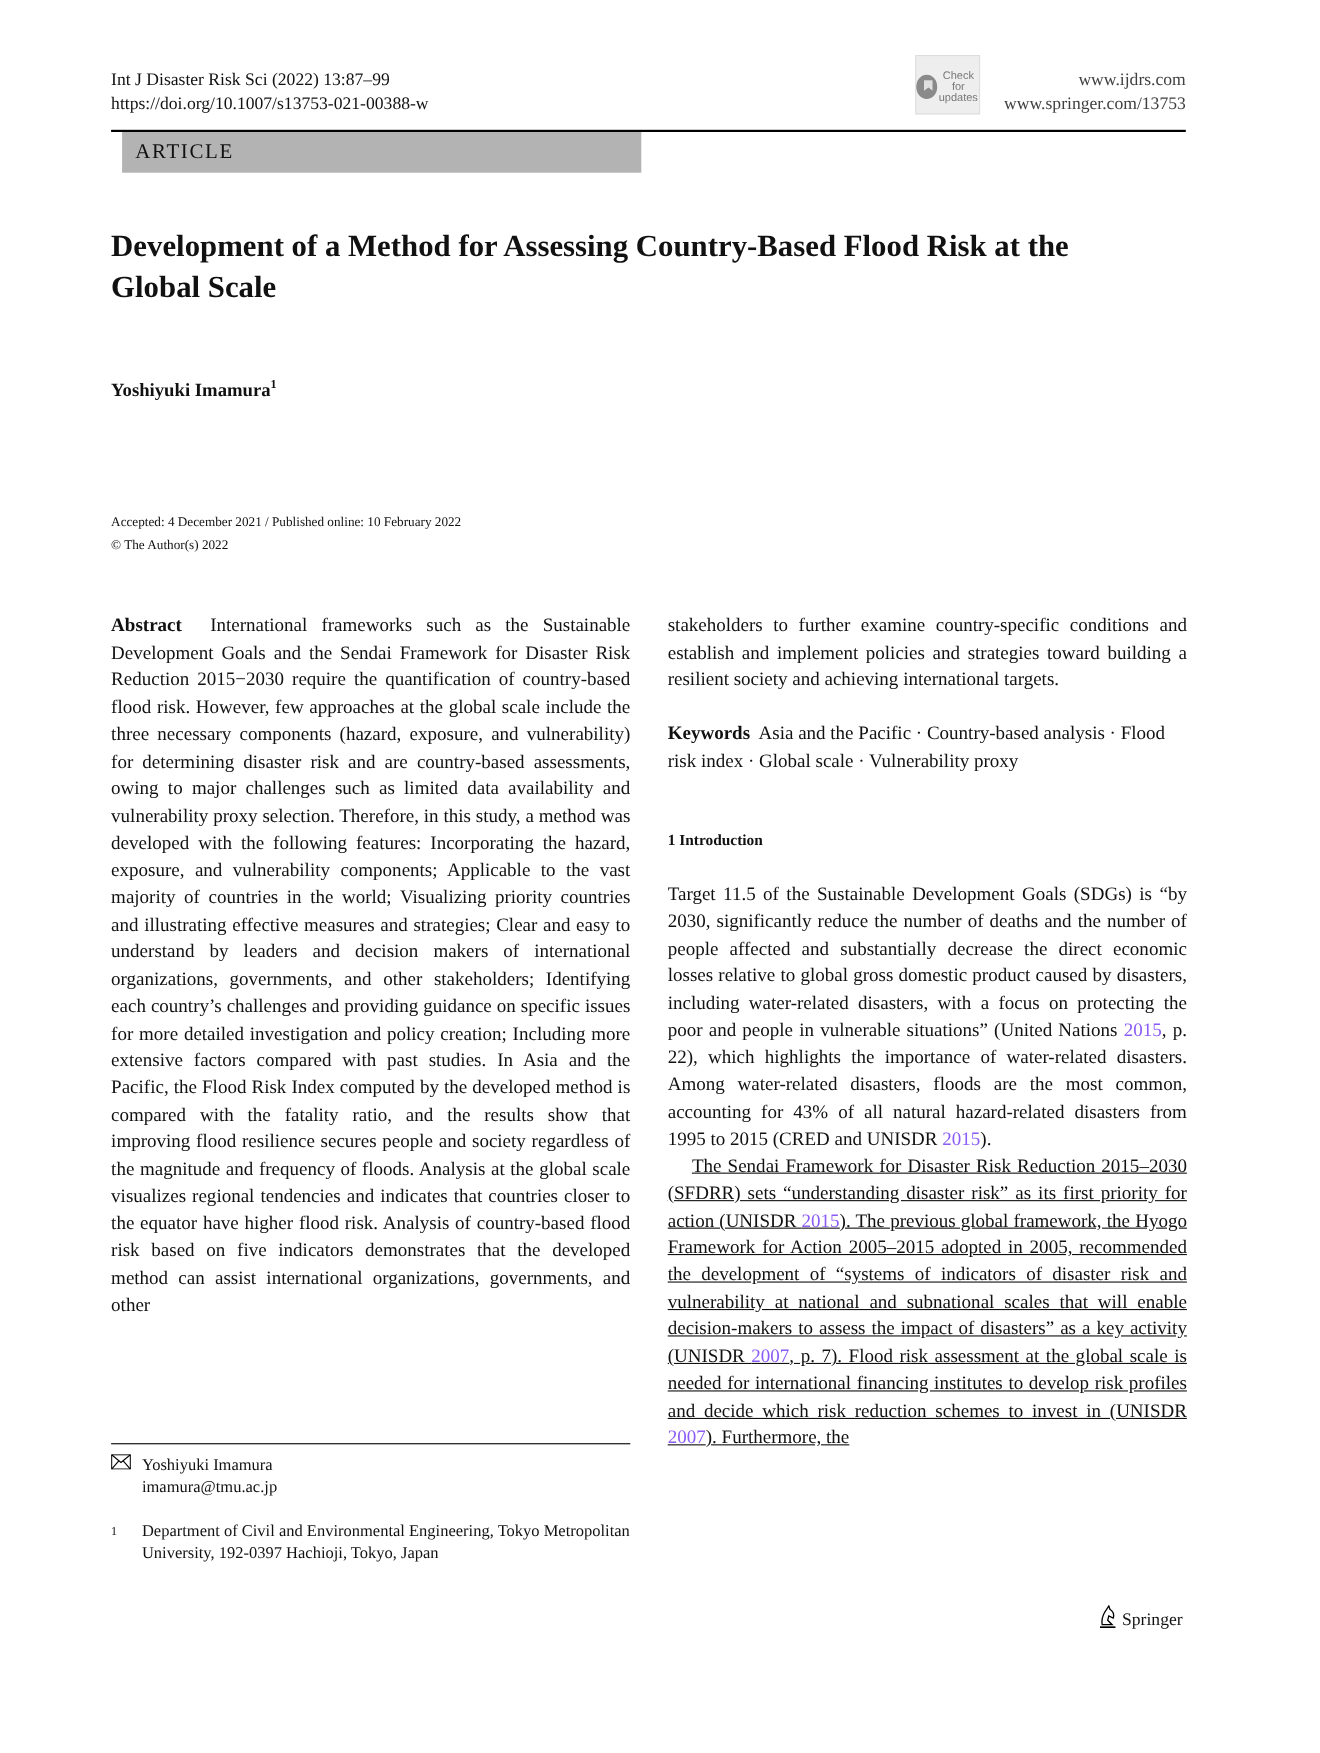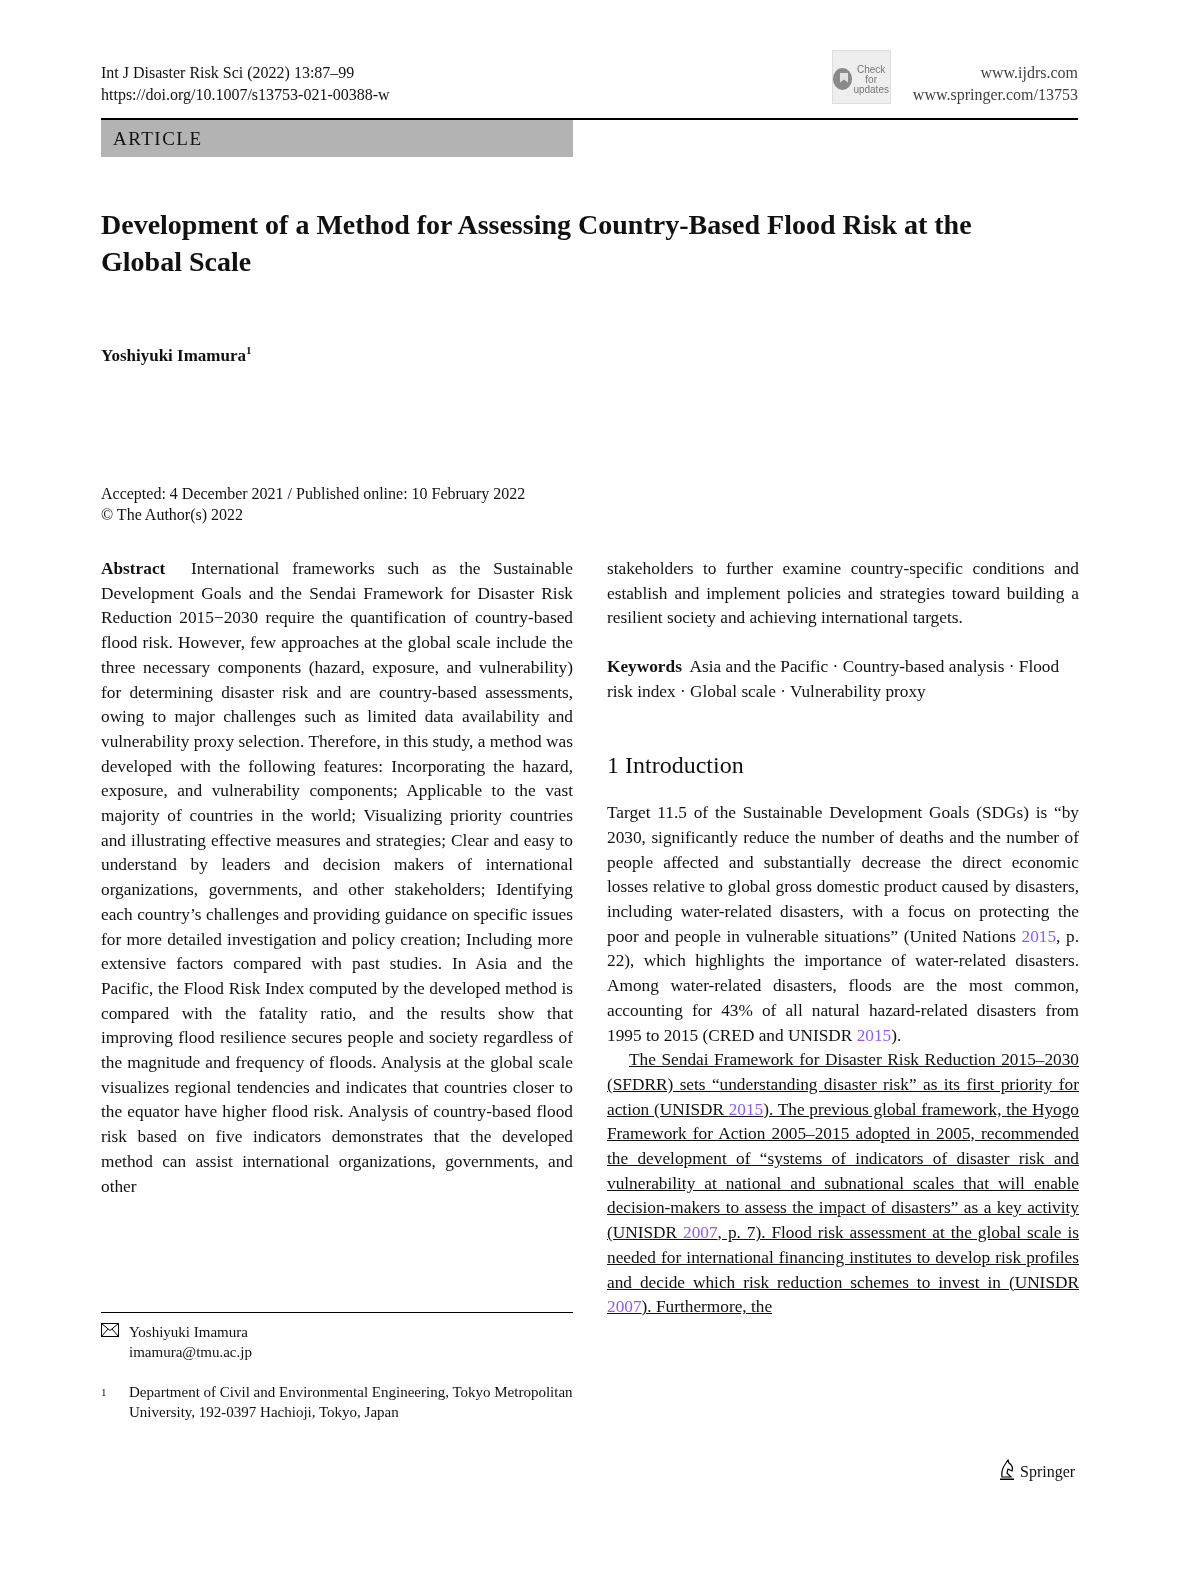--- a/index.html
+++ b/index.html
@@ -8,32 +8,32 @@
   .abs { position:absolute; }
   .hdr-left { left:101px; top:62px; font-size:16px; line-height:22px; }
   .hdr-right { right:122px; top:62px; font-size:16px; line-height:22px; text-align:right; color:#404040; }
   .hdr-right div { cursor:pointer; }
   .crossmark { left:832px; top:50px; width:59px; height:54px; background:#eeeeee; border:1px solid #ddd; box-sizing:border-box;
                display:flex; flex-direction:row; align-items:center; justify-content:flex-start; padding-top:3px; }
   .crossmark .ring { width:22px; height:22px; border-radius:50%; background:#8a8a8a; position:relative; }
   .crossmark .ring::after { content:""; position:absolute; left:7px; top:5px; width:8px; height:10px; background:#e0e0e0; clip-path:polygon(0 0,100% 0,100% 100%,50% 70%,0 100%); }
   .crossmark .cm-text { font-family:"Liberation Sans", "DejaVu Sans", sans-serif; font-size:10px; line-height:10px; color:#777; text-align:center; margin-top:2px; }
   .rule-top { left:101px; top:118px; width:977px; height:2px; background:#000; }
-  .article-band { left:101px; top:120px; width:472px; height:37px; background:#b3b3b3; }
+  .article-band { left:111px; top:120px; width:472px; height:37px; background:#b3b3b3; }
   .article-band span { position:absolute; left:12px; top:8px; font-size:19px; letter-spacing:1.5px; }
   .title { left:101px; top:206px; width:900px; font-size:28px; line-height:37px; font-weight:bold; }
   .author { left:101px; top:312px; font-size:17px; font-weight:bold;margin-top:32px; }
   .author sup { font-size:11px; }
-  .dates { left:101px; top:483px; font-size:16px; line-height:21px; }
+  .dates { left:101px; top:464px; font-size:12px; line-height:21px; }
   .col { width:472px; font-size:17.3px; line-height:24.7px; text-align:justify; }
   .col-left { left:101px; top:557px; }
   .col-right { left:607px; top:557px; }
   .col p { margin:0; }
   .kw-label, .abs-label { font-weight:bold; }
-  .section-h { font-weight:normal; font-size:24px; margin:0; }
+  .section-h { font-weight:bold; font-size:14px; margin:0; }
   .cite { color:#8b5cf6; cursor:pointer; }
   .indent { text-indent:22px;text-decoration:underline; }
   .fn-rule { left:101px; top:1312px; width:472px; height:1px; background:#000; }
   .fn { left:101px; width:472px; font-size:15px; line-height:20px; }
   .fn .mark { position:absolute; left:0; top:0; }
   .fn .body { margin-left:28px; }
   .springer { left:998px; top:1459px; font-size:16px; display:flex; align-items:center; gap:4px; }
 </style>
 </head>
 <body>

